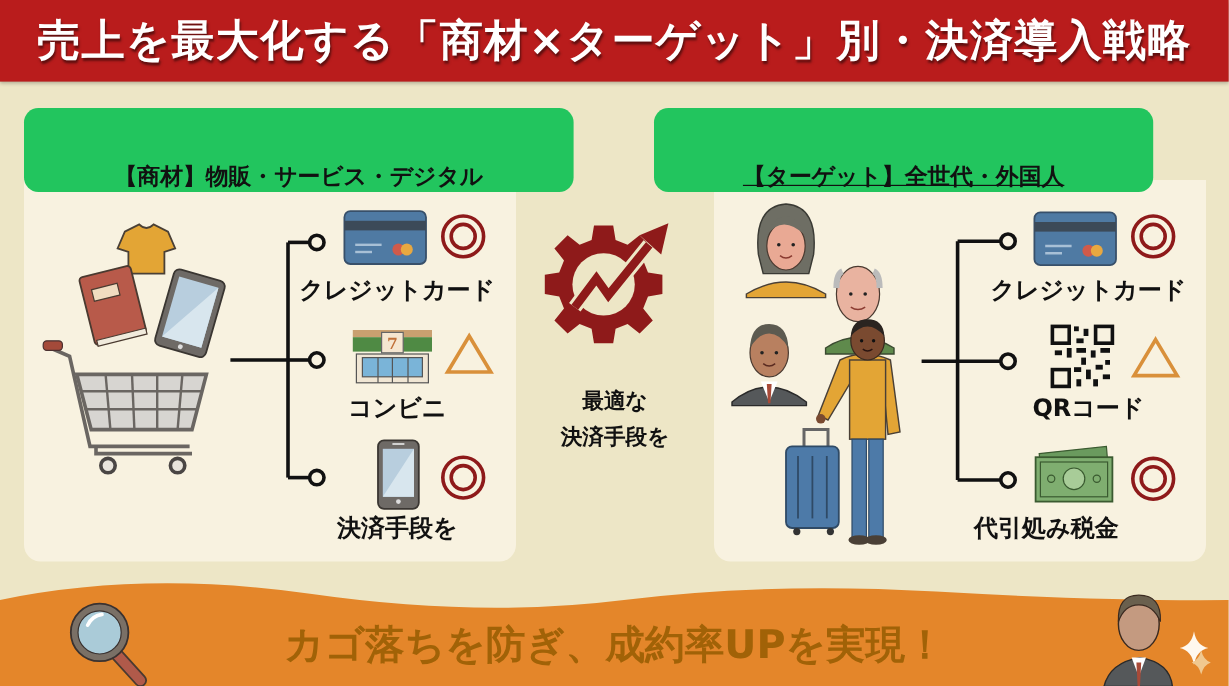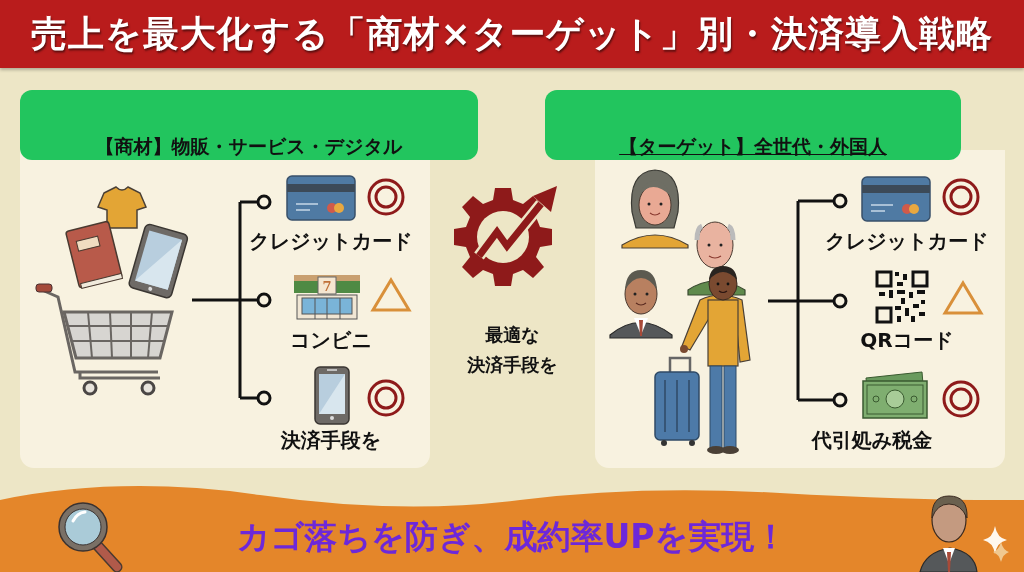--- a/index.html
+++ b/index.html
@@ -39,21 +39,21 @@
     position: absolute; font-weight: bold; font-size: 20px; white-space: nowrap;
     transform: translateX(-50%);
   }
   .center-text {
     position: absolute; left: 440px; top: 320px; width: 145px;
     text-align: center; font-weight: bold; font-size: 18px; line-height: 30px;
   }
   .bottom-wave { position: absolute; left: 0; top: 475px; width: 1024px; height: 97px; }
   .bottom-text {
     position: absolute; left: 0; top: 515px; width: 1024px; text-align: center;
-    font-weight: bold; font-size: 33px; color: #6d28d9; white-space: nowrap;
+    font-weight: bold; font-size: 33px; color: #a16207; white-space: nowrap;
   }
 </style>
 </head>
 <body>
 
 <div class="title-bar">
   <h1>売上を最大化する「商材×ターゲット」別・決済導入戦略</h1>
 </div>
 
 <div class="panel-body left-body"></div>

